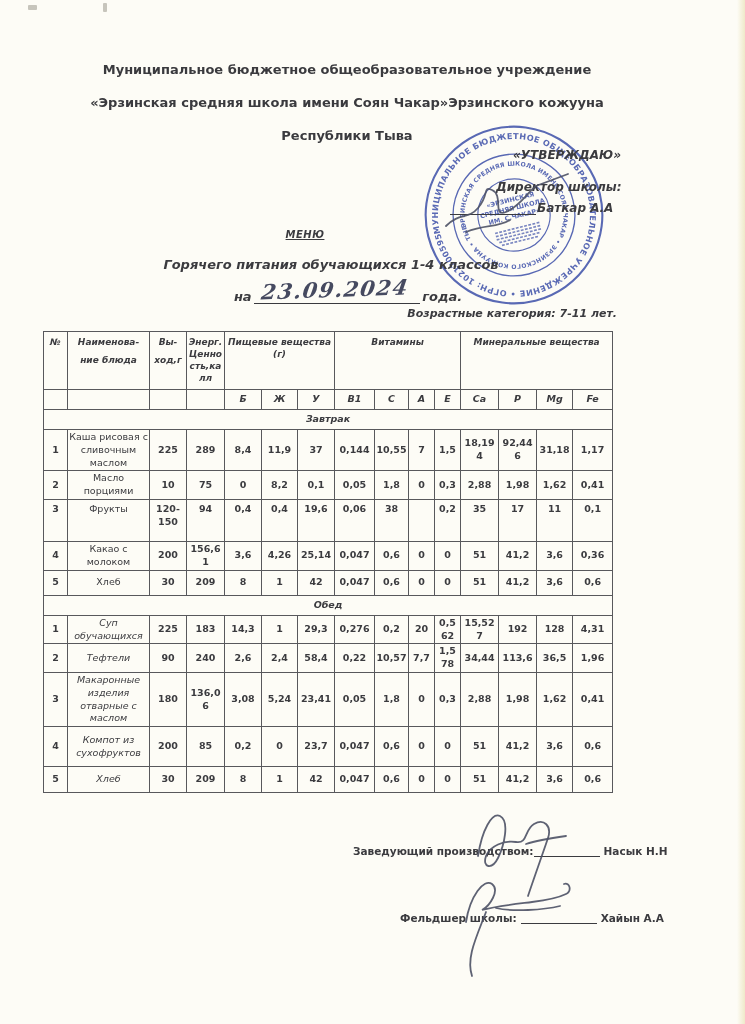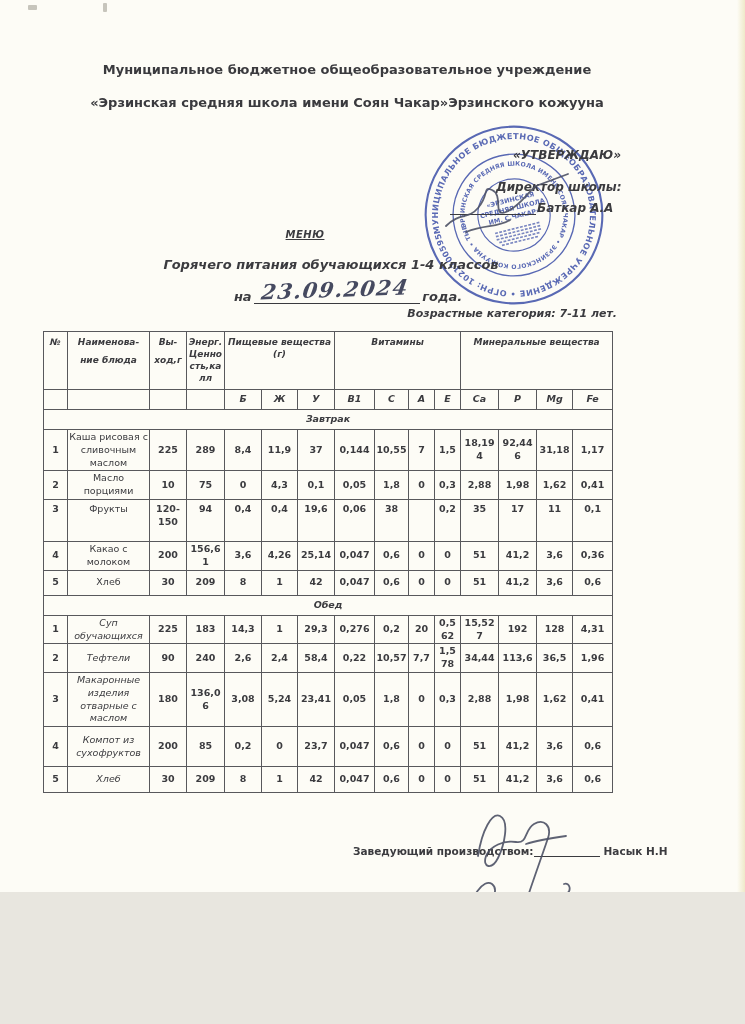--- a/index.html
+++ b/index.html
@@ -1,17 +1,17 @@
 <!DOCTYPE html>
 <html><head>
 <meta charset="utf-8">
 <style>
   * { margin:0; padding:0; box-sizing:border-box; }
   body { width:745px; height:1024px; background:#e8e6df; font-family:"DejaVu Sans", sans-serif; }
-  .page { position:relative; width:745px; height:892px; background:#fdfcf6; overflow:hidden; color:#3b3b3f; }
+  .page { position:relative; width:745px; height:1024px; background:#fdfcf6; overflow:hidden; color:#3b3b3f; }
 
   
   .edge-strip { position:absolute; right:0; top:0; width:8px; height:100%;
     background:linear-gradient(to right, rgba(239,233,201,0), #efe9c9); }
   .speck { position:absolute; background:#9b988d; opacity:.55; border-radius:1px; }
   .speck.a { left:28px; top:5px; width:9px; height:5px; }
   .speck.b { left:103px; top:3px; width:4px; height:9px; }
 
   
   .org-line { position:absolute; left:0; width:694px; text-align:center;
@@ -90,20 +90,21 @@
 <body>
 
 <div class="page">
 
   <div class="edge-strip"></div>
   <div class="speck a"></div>
   <div class="speck b"></div>
 
   <div class="org-line org1">Муниципальное бюджетное общеобразовательное учреждение</div>
   <div class="org-line org2">«Эрзинская средняя школа  имени Соян Чакар»Эрзинского кожууна</div>
+  <div class="org-line org3">Республики Тыва</div>
 
   <div class="stamp" style="color: rgb(67, 85, 171);">
     <svg viewBox="0 0 200 200" width="190" height="190">
       <g fill="none" stroke="currentColor">
         <circle cx="100" cy="100" r="93" stroke-width="2.2"></circle>
         <circle cx="100" cy="100" r="64" stroke-width="1.4"></circle>
         <circle cx="100" cy="100" r="38" stroke-width="1.2"></circle>
       </g>
       <defs>
         <path id="ring-outer-path" d="M100,100 m-80,0 a80,80 0 1,1 160,0 a80,80 0 1,1 -160,0"></path>
@@ -226,21 +227,21 @@
           <td>92,446</td>
           <td>31,18</td>
           <td>1,17</td>
         </tr>
         <tr>
           <td>2</td>
           <td class="dish">Масло порциями</td>
           <td>10</td>
           <td>75</td>
           <td>0</td>
-          <td>4,3</td>
+          <td>8,2</td>
           <td>0,1</td>
           <td>0,05</td>
           <td>1,8</td>
           <td>0</td>
           <td>0,3</td>
           <td>2,88</td>
           <td>1,98</td>
           <td>1,62</td>
           <td>0,41</td>
         </tr>

